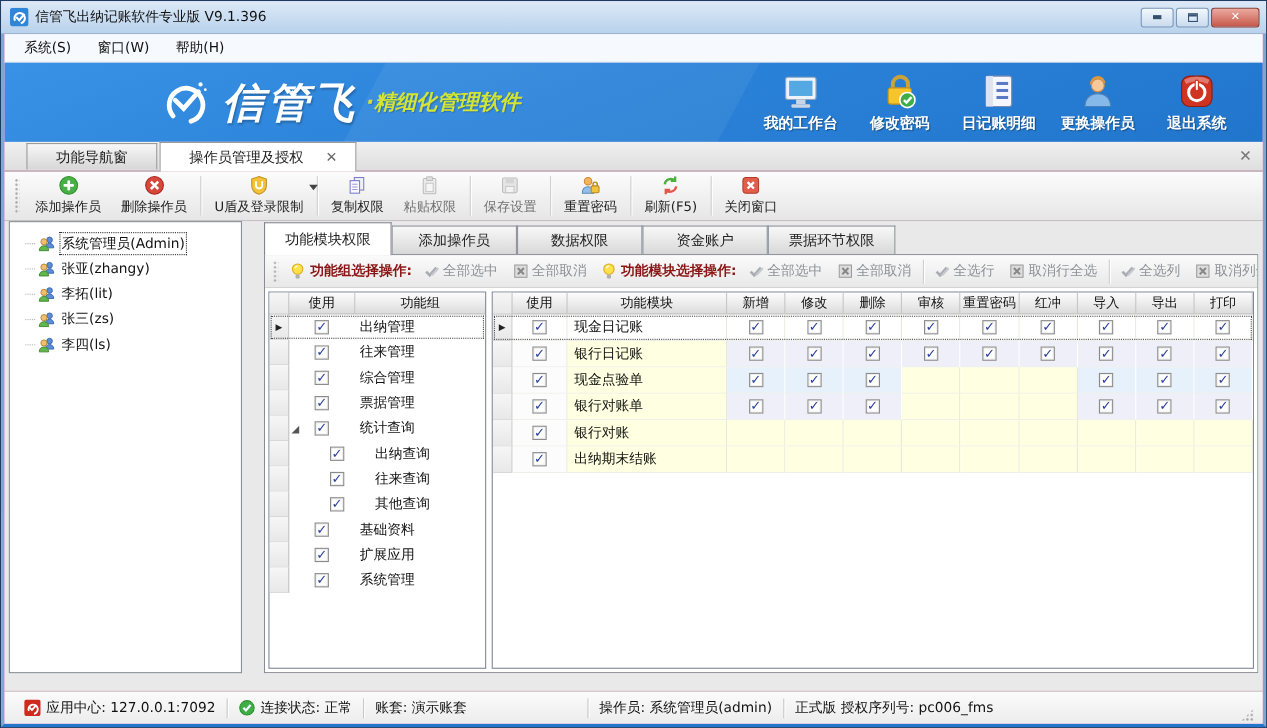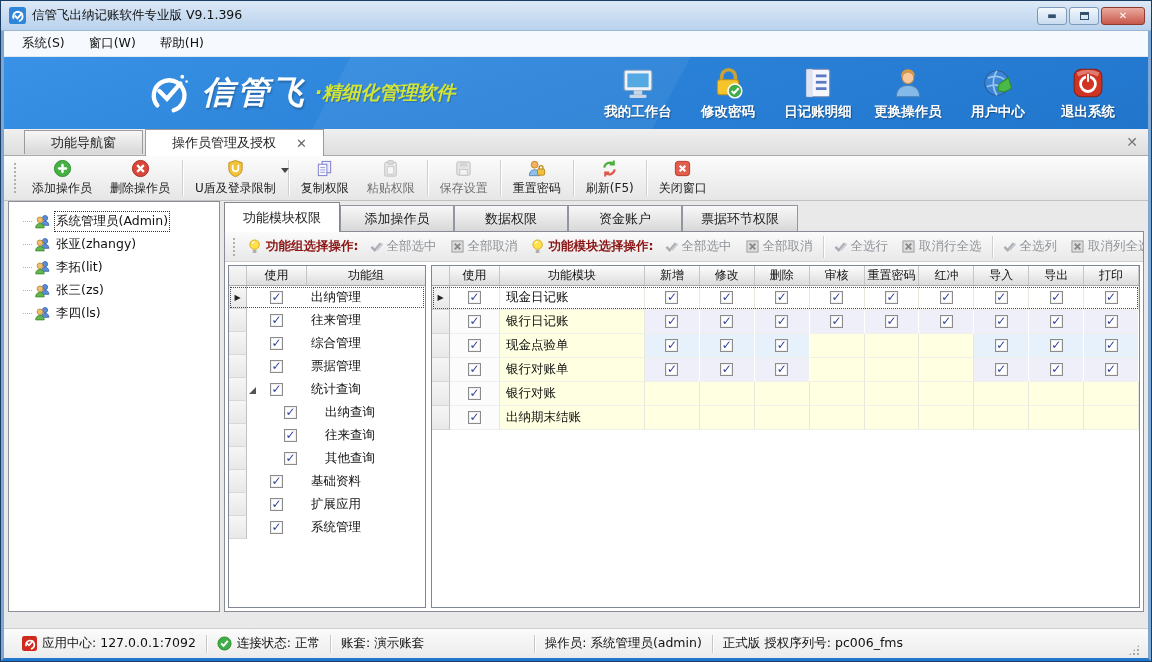--- a/index.html
+++ b/index.html
@@ -20,21 +20,21 @@
 
   
   .menubar { height:26px; background:#f6f9fd; display:flex; align-items:center; padding-left:6px; border-bottom:1px solid #e2e8f0; flex:none; }
   .menu-item { font-size:12.5px; color:#111; padding:3px 12px; cursor:default; }
 
   
   .banner { height:72px; flex:none; background:linear-gradient(160deg,#3a92e6 0%,#2b83d9 45%,#2176cc 100%); display:flex; align-items:center; position:relative; overflow:hidden; }
   .banner::after { content:""; position:absolute; left:28%; top:-30px; width:340px; height:160px; background:rgba(255,255,255,.06); transform:skewX(-28deg); }
   .brand { display:flex; align-items:center; margin-left:136px; z-index:1; }
   .brand svg { width:52px; height:46px; margin-right:10px; }
-  .brand-name { color:#fff; font-size:32px; font-weight:bold; font-style:italic; letter-spacing:3px; text-shadow:1px 2px 2px rgba(0,0,0,.25);text-align:center; }
+  .brand-name { color:#fff; font-size:38px; font-weight:bold; font-style:italic; letter-spacing:3px; text-shadow:1px 2px 2px rgba(0,0,0,.25);text-align:center; }
   .brand-slogan { color:#d2e434; font-size:19px; font-weight:bold; font-style:italic; margin-left:8px; text-shadow:1px 1px 1px rgba(0,0,0,.2); }
   .banner-actions { margin-left:auto; display:flex; align-items:flex-end; gap:6px; padding-right:18px; z-index:1; }
   .bact { width:84px; display:flex; flex-direction:column; align-items:center; cursor:pointer; }
   .bact svg { width:34px; height:34px; }
   .bact .blab { margin-top:3px; color:#fff; font-size:13.5px; font-weight:bold; text-shadow:1px 1px 1px rgba(0,0,0,.35); white-space:nowrap; }
 
   
   .tabstrip { height:27px; flex:none; background:linear-gradient(#f0f0f0,#dedede); display:flex; align-items:center; padding-left:20px; border-bottom:1px solid #aaa; position:relative; }
   .mtab { height:24px; padding:0 26px; display:flex; align-items:center; font-size:13px; color:#222; background:linear-gradient(#f7f7f7,#d7d7d7); border:1px solid #9b9b9b; border-bottom:none; margin-right:2px; cursor:pointer; }
   .mtab.active { height:27px; background:#fff; margin-bottom:-1px; z-index:2; padding-right:12px; }
@@ -45,21 +45,21 @@
   .toolbar { height:45px; flex:none; background:linear-gradient(#fcfcfc,#e6e6e6); border-bottom:1px solid #c2c2c2; display:flex; align-items:center; padding-left:4px; }
   .grip { width:5px; height:32px; margin:0 5px; background-image:radial-gradient(#b0b0b0 1px, transparent 1.2px); background-size:4px 4px; flex:none; }
   .tbtn { display:flex; flex-direction:column; align-items:center; justify-content:center; padding:3px 9px; cursor:pointer; position:relative; }
   .tbtn svg { width:19px; height:19px; }
   .tbtn .tlab { font-size:12px; color:#222; margin-top:2px; white-space:nowrap; }
   .tbtn.disabled { filter:grayscale(1); opacity:.62; cursor:default; }
   .tbtn .drop { width:0; height:0; border-left:4px solid transparent; border-right:4px solid transparent; border-top:5px solid #444; position:absolute; right:-4px; top:12px; }
   .tsep { width:1px; height:36px; background:#cfcfcf; box-shadow:1px 0 #fff; margin:0 3px; flex:none; }
 
   
-  .content { flex:1; display:flex; gap:4px; padding:0 4px 16px 4px; background:#e9e9e9; overflow:hidden; }
+  .content { flex:1; display:flex; gap:20px; padding:0 4px 16px 4px; background:#e9e9e9; overflow:hidden; }
   .tree-panel { width:212px; flex:none; background:#fff; border:1px solid #8a8f98; padding-top:8px; }
   .titem { display:flex; align-items:center; height:23px; margin-left:10px; padding:0 4px; font-size:12.5px; color:#111; cursor:pointer; position:relative; }
   .titem .guide { width:9px; border-top:1px dotted #b5b5b5; margin-right:2px; }
   .titem svg { width:17px; height:17px; margin-right:5px; flex:none; }
   .titem.sel .tl { outline:1px dotted #333; outline-offset:1px; background:#fff; }
   .titem .tl { white-space:nowrap; }
 
   .right-panel { flex:1; display:flex; flex-direction:column; overflow:hidden; }
   .ptabs { height:30px; flex:none; display:flex; align-items:flex-end; }
   .ptab { height:26px; min-width:114px; padding:0 18px; display:flex; align-items:center; justify-content:center; font-size:13px; color:#222; background:linear-gradient(#f8f8f8,#d8d8d8); border:1px solid #9296a0; border-bottom:none; cursor:pointer; }
@@ -184,30 +184,20 @@
           </div>
           <div class="bact">
             <span class="icw" style="display: inline-flex; width: 34px;">
               <svg viewBox="0 0 32 32">
                 <path d="M16 3 a6.5 6.5 0 0 1 6.5 6 c-4.5 1.5-9.5.5-13 1.5 A6.5 6.5 0 0 1 16 3" fill="#e09a3e"></path>
                 <circle cx="16" cy="11" r="5.5" fill="#f6c89a" stroke="#c98e4e"></circle>
                 <path d="M5 29 c0-7.5 5-11 11-11 s11 3.5 11 11 z" fill="#84b9e9" stroke="#4a81b8"></path>
               </svg>
             </span>
             <span class="blab">更换操作员</span>
-          </div>
-          <div class="bact">
-            <span class="icw" style="display: inline-flex; width: 34px;">
-              <svg viewBox="0 0 32 32">
-                <circle cx="15" cy="16" r="11.5" fill="#3d85d6" stroke="#2a5e9c"></circle>
-                <path d="M6.5 11.5 c4.5-2.5 11-2.5 15.5 1 M5.5 19.5 c5.5-2.5 13-2 17.5 1 M15 4.5 c-4.5 6.5-4.5 16.5 0 23" stroke="#9cc6ee" fill="none" stroke-width="1.6"></path>
-                <path d="M17 17 l9-6 2.5 9.5 c-3.5 3.5-8 4.5-12.5 2.5 z" fill="#4cb847" stroke="#2e8f2b"></path>
-              </svg>
-            </span>
-            <span class="blab">用户中心</span>
           </div>
           <div class="bact">
             <span class="icw" style="display: inline-flex; width: 34px;">
               <svg viewBox="0 0 32 32">
                 <rect x="3" y="3" width="26" height="26" rx="7" fill="#cf3322" stroke="#8f1d10"></rect>
                 <path d="M6 8 a22 22 0 0 1 20 0" stroke="rgba(255,255,255,.35)" stroke-width="4" fill="none"></path>
                 <circle cx="16" cy="17" r="7" fill="none" stroke="#fff" stroke-width="2.6"></circle>
                 <rect x="14.6" y="6.5" width="2.8" height="9" rx="1.4" fill="#fff" stroke="#cf3322" stroke-width="1"></rect>
               </svg>
             </span>

